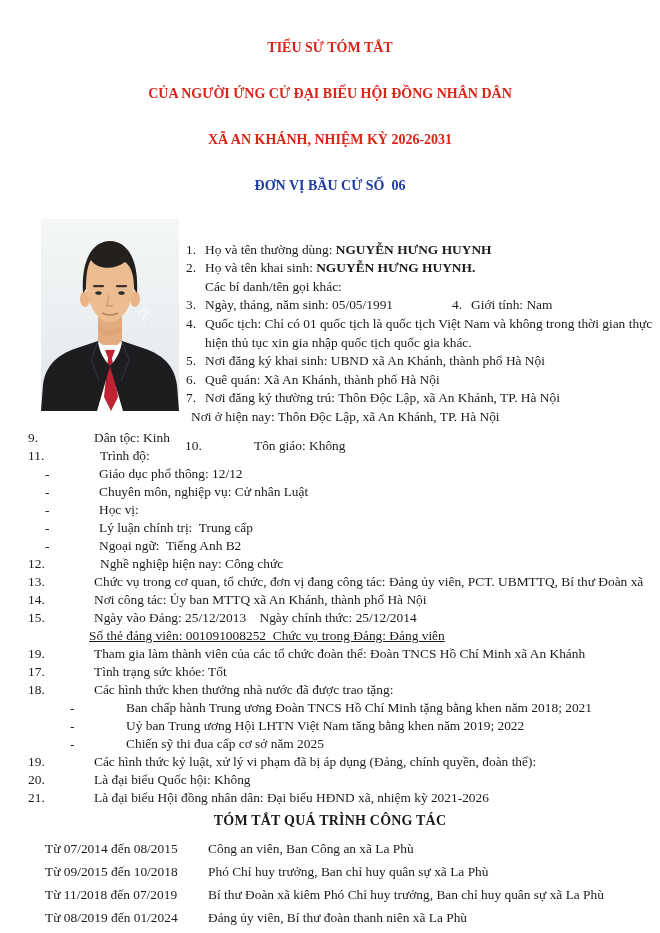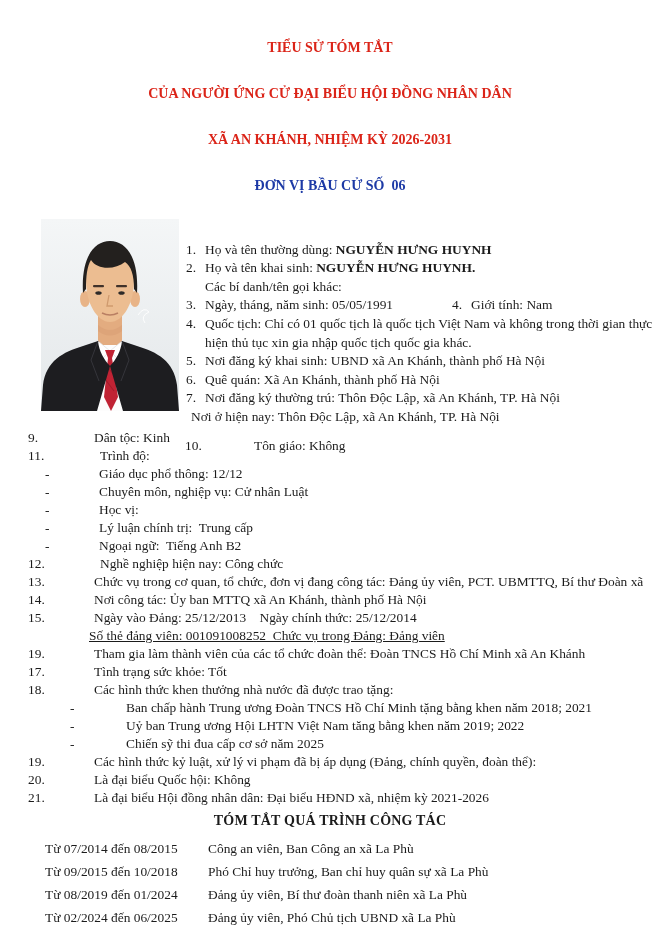--- a/index.html
+++ b/index.html
@@ -287,20 +287,24 @@
       <div class="crow">
         <span class="cperiod">Từ 07/2014 đến 08/2015</span>
         <span class="crole">Công an viên, Ban Công an xã La Phù</span>
       </div>
 
       <div class="crow">
         <span class="cperiod">Từ 09/2015 đến 10/2018</span>
         <span class="crole">Phó Chỉ huy trưởng, Ban chỉ huy quân sự xã La Phù</span>
       </div>
 
+      <div class="crow">
+        <span class="cperiod">Từ 11/2018 đến 07/2019</span>
+        <span class="crole">Bí thư Đoàn xã kiêm Phó Chỉ huy trưởng, Ban chỉ huy quân sự xã La Phù</span>
+      </div>
 
       <div class="crow">
         <span class="cperiod">Từ 08/2019 đến 01/2024</span>
         <span class="crole">Đảng ủy viên, Bí thư đoàn thanh niên xã La Phù</span>
       </div>
 
       <div class="crow">
         <span class="cperiod">Từ 02/2024 đến 06/2025</span>
         <span class="crole">Đảng ủy viên, Phó Chủ tịch UBND xã La Phù</span>
       </div>

